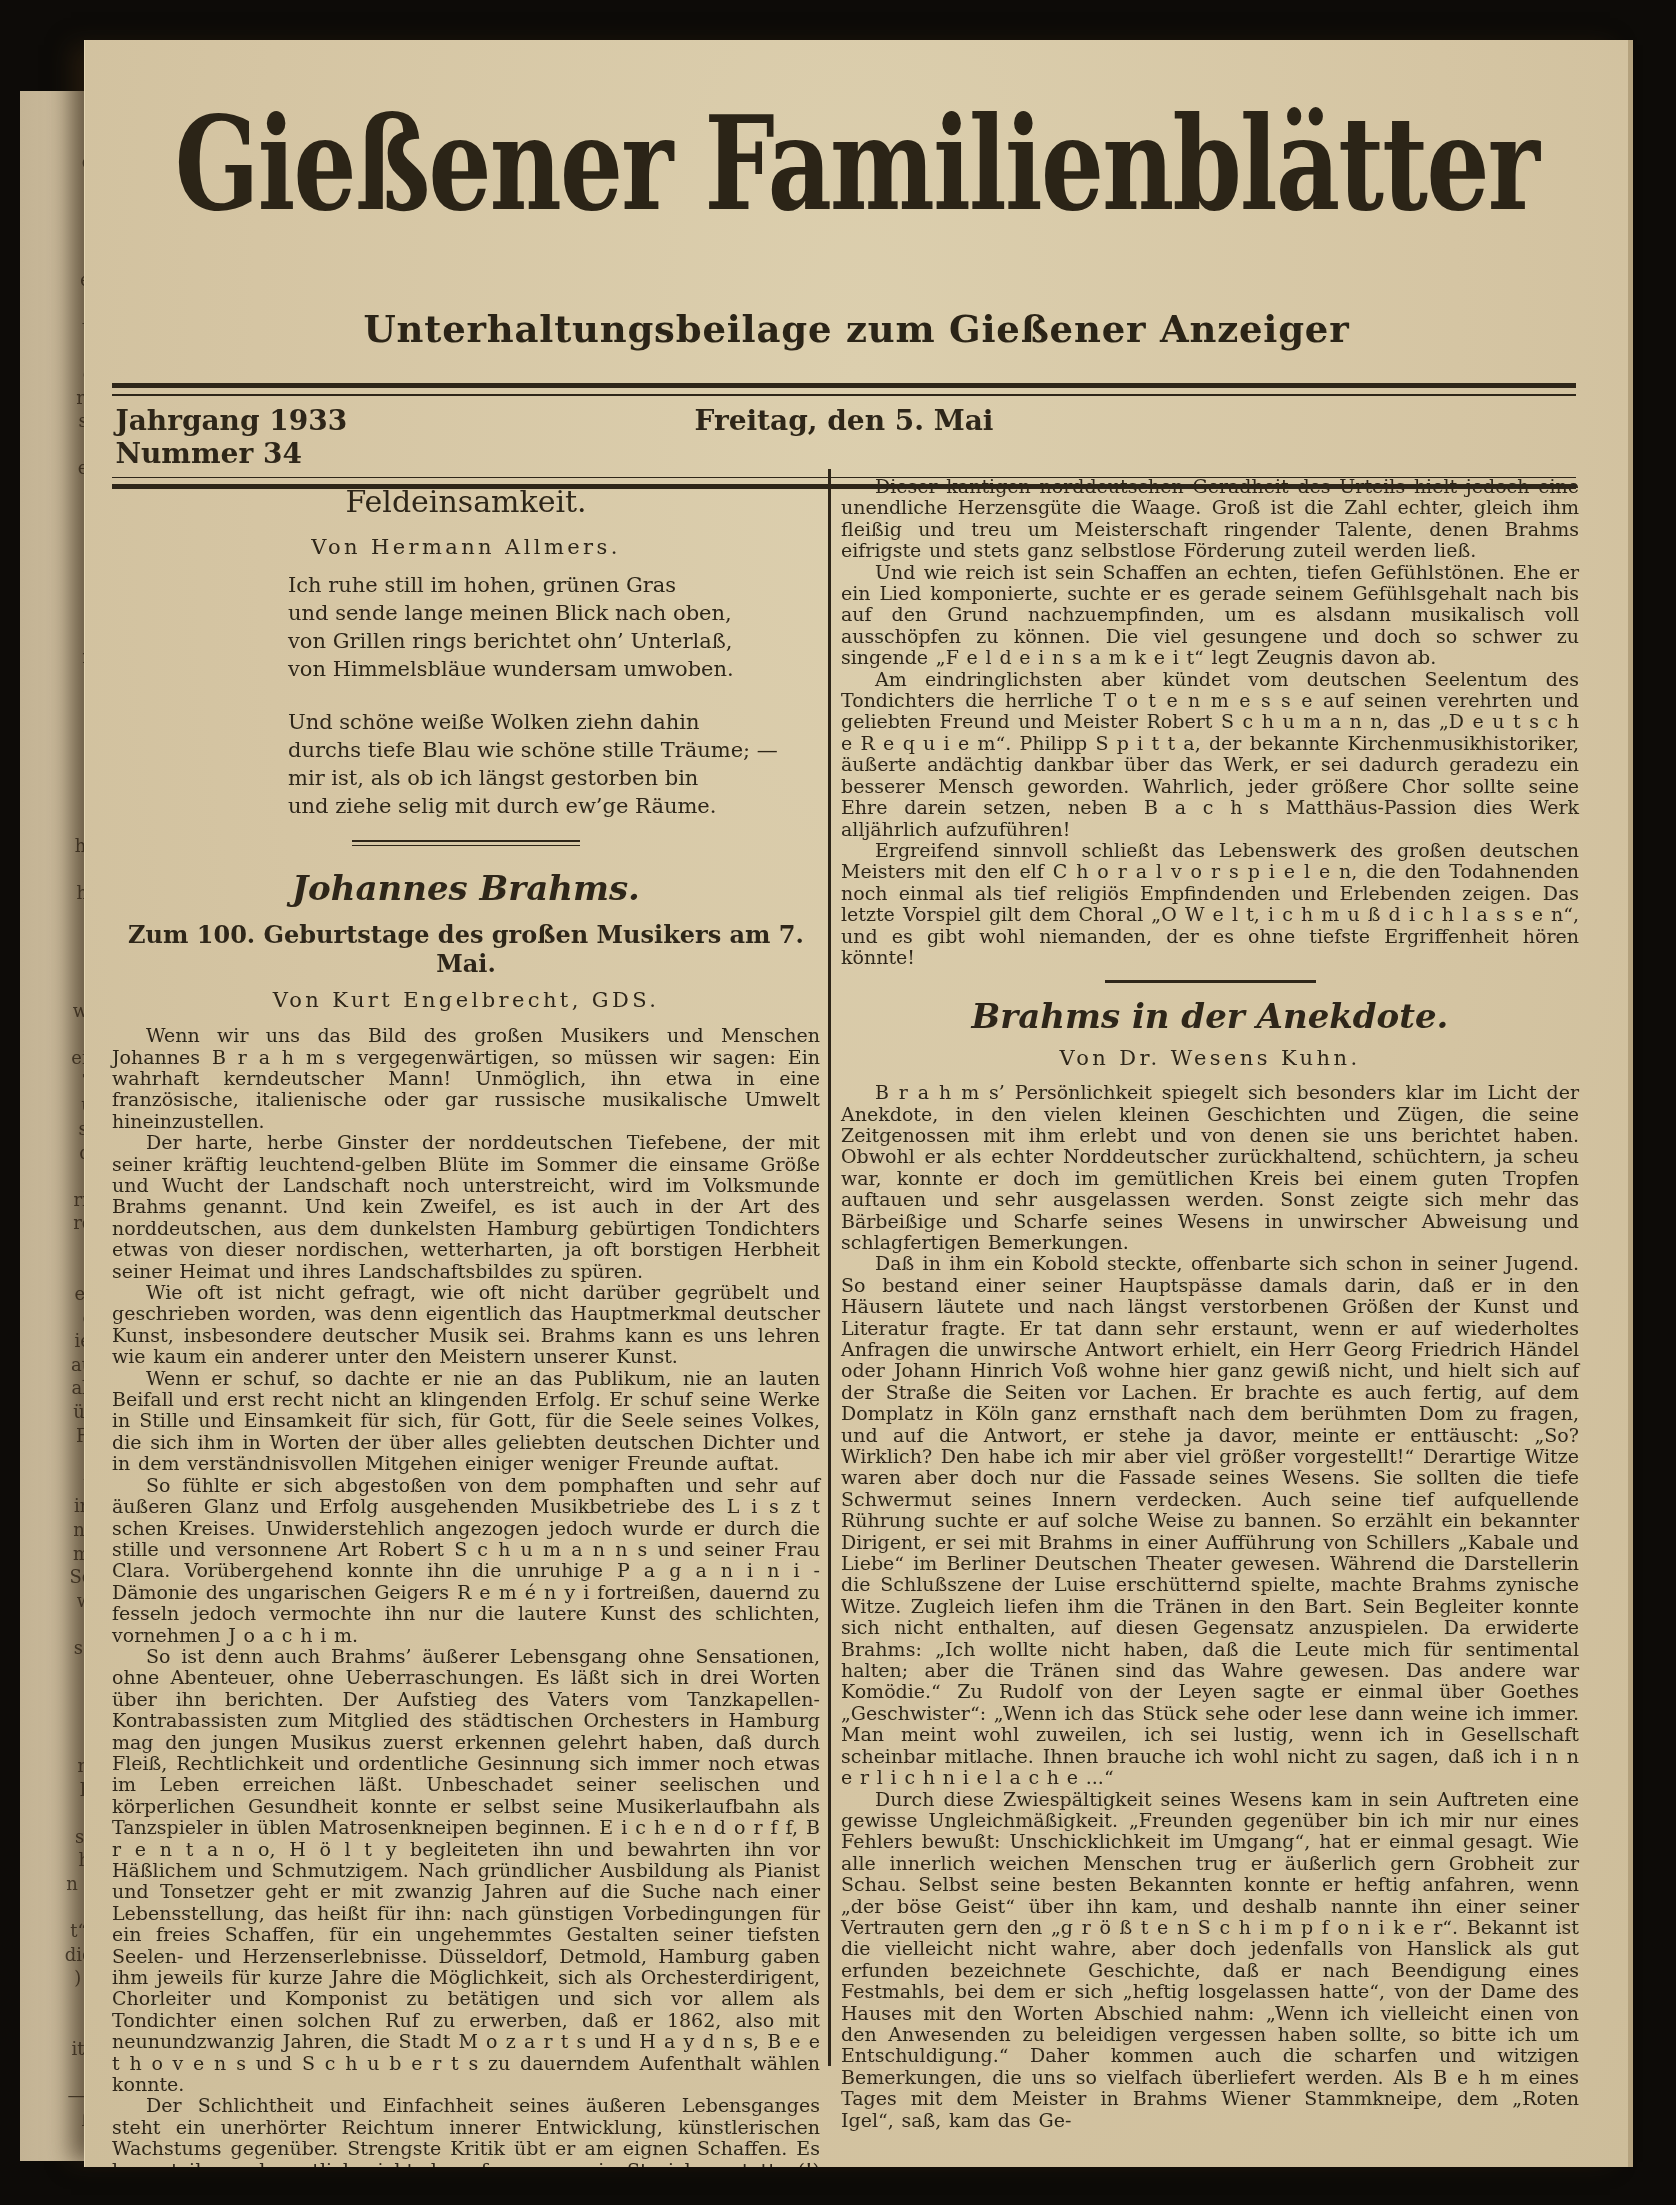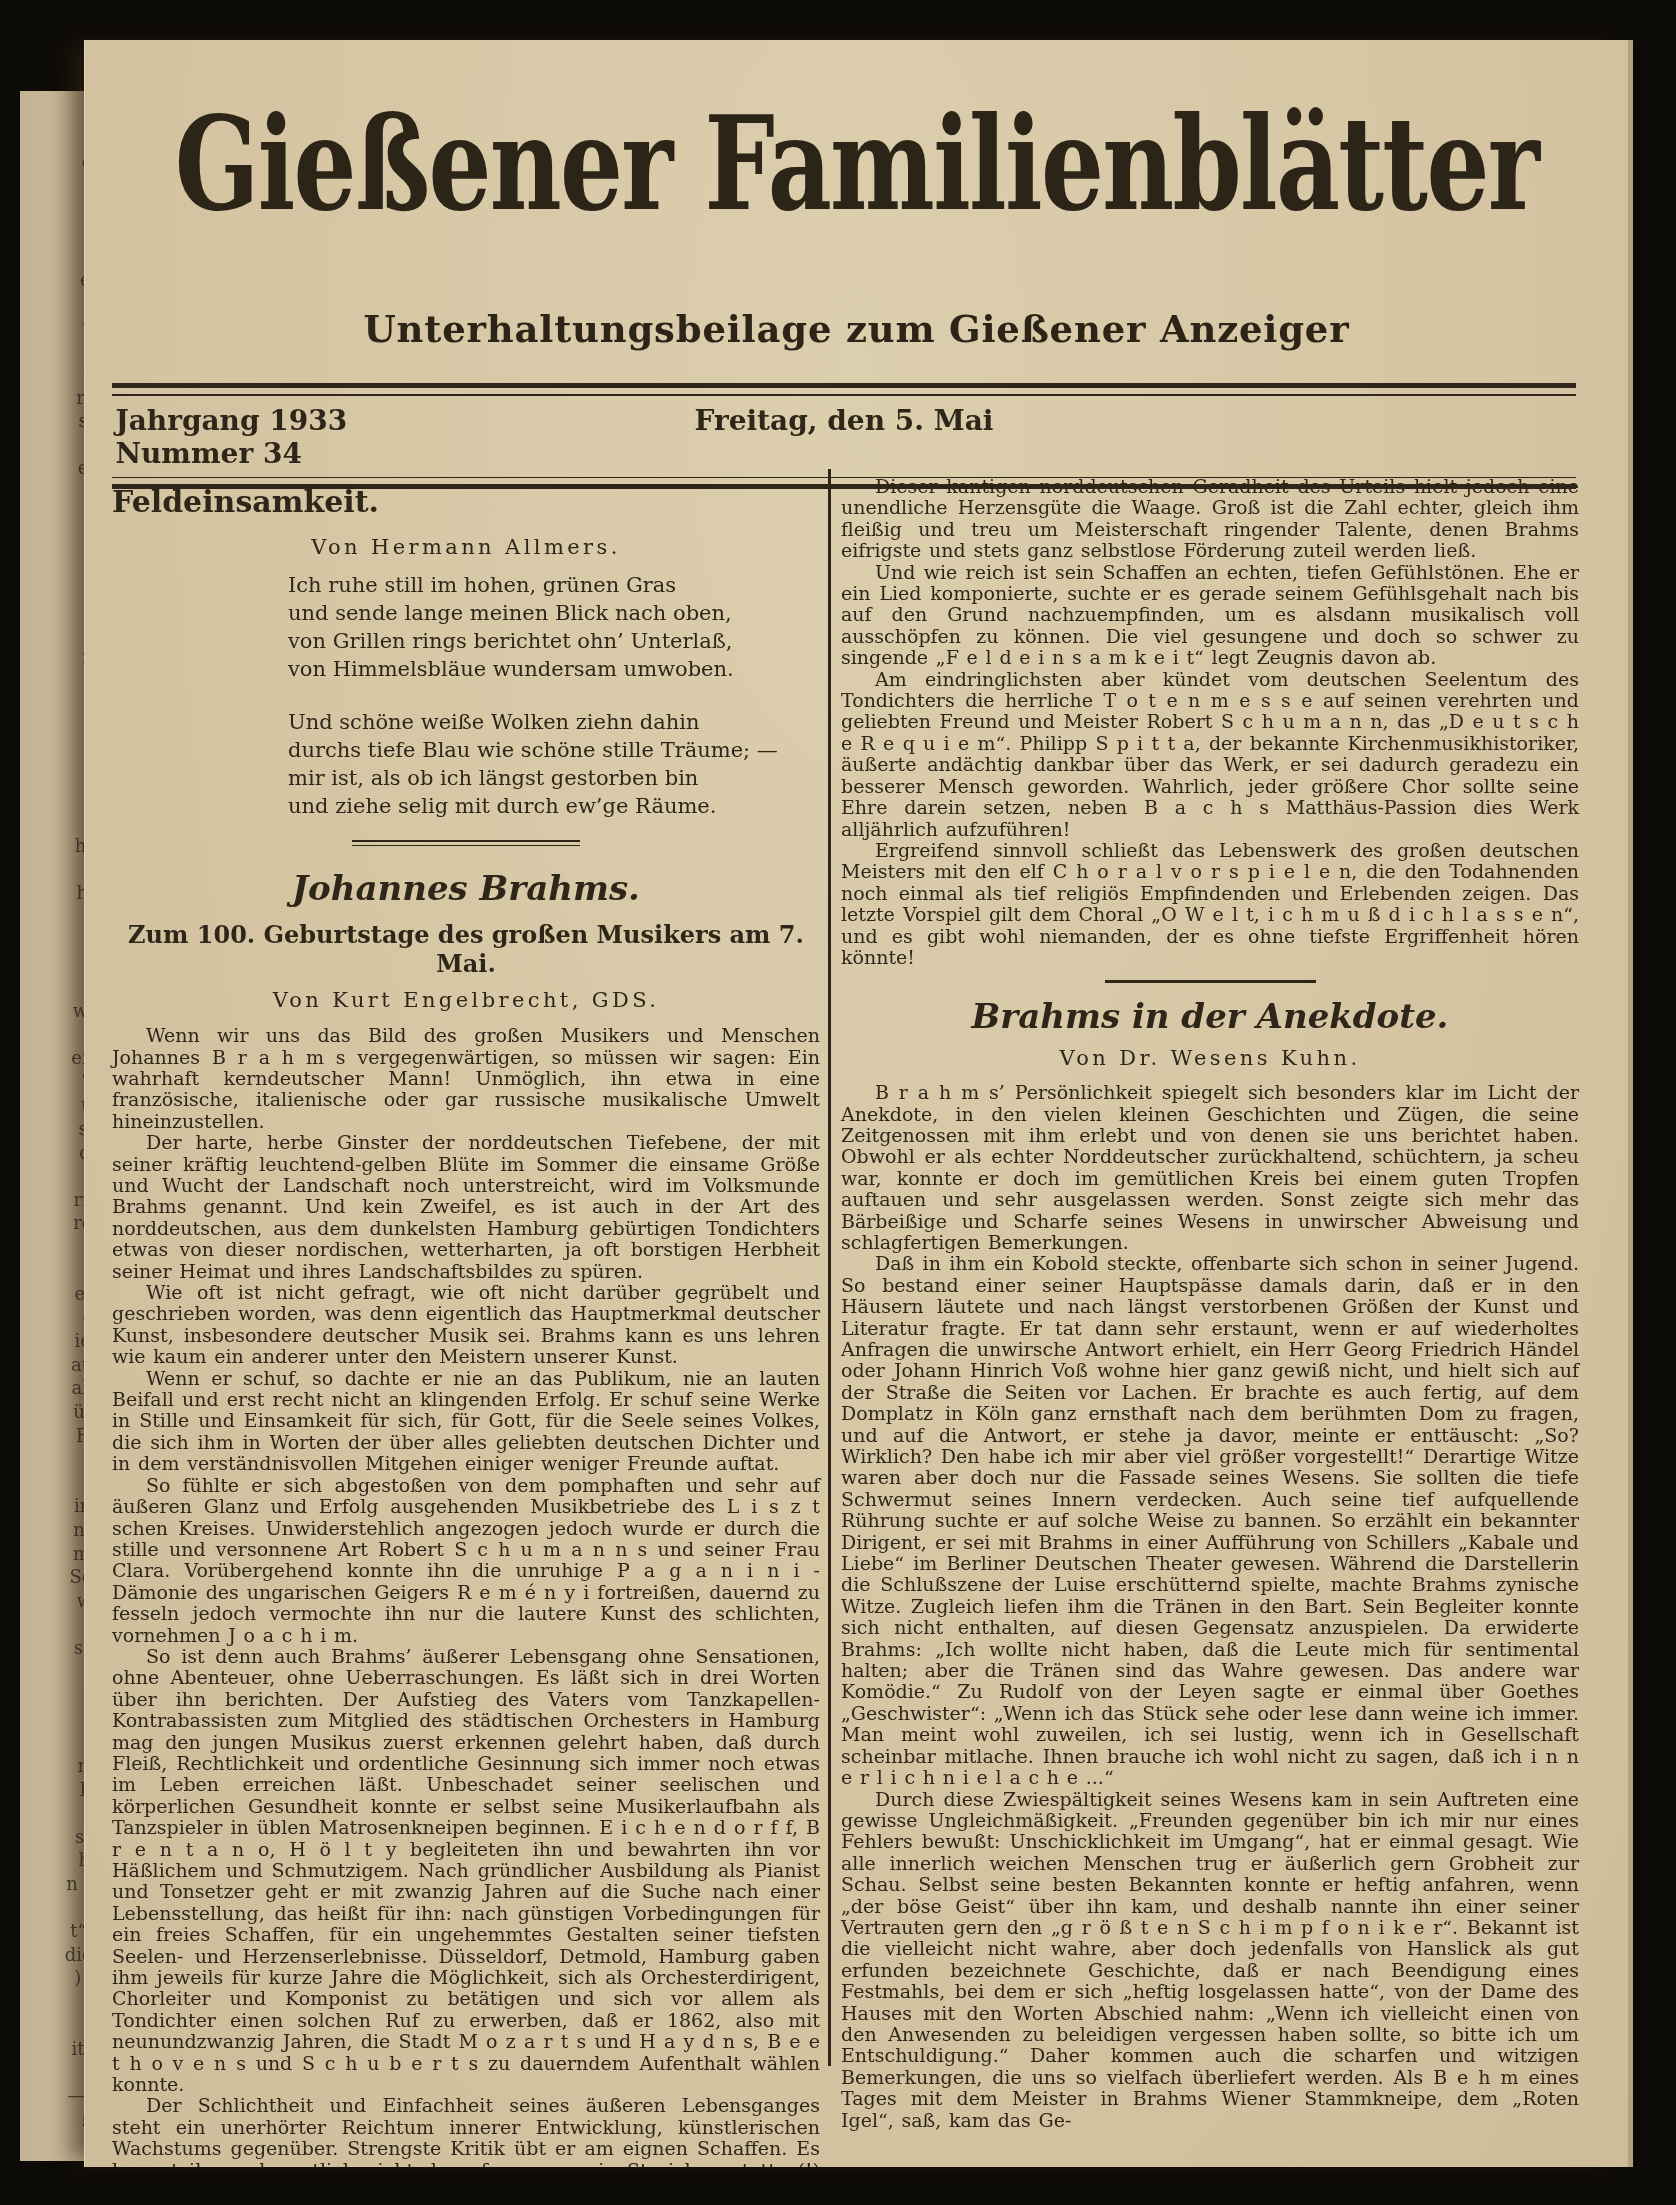--- a/index.html
+++ b/index.html
@@ -50,21 +50,21 @@
     display:flex;justify-content:space-between;align-items:baseline;
     padding:8.4px 3.4px 6.7px 3.4px;font-size:28px;font-weight:bold;flex-direction:column;
   }
   .dateline-row .center{position:absolute;left:0;right:0;text-align:center;pointer-events:none;}
   .dateline-rowwrap{position:relative;}
   
   .col{position:absolute;}
   .col-left{left:27px;top:439px;width:708px;}
   .col-right{left:756px;top:436px;width:738px;}
   .col-divider{position:absolute;left:743px;top:429px;width:2.5px;height:1597px;background:#2e2619;}
-  .poem-title{margin:5px 0 16px 0;font-size:30px;font-weight:bold;}
+  .poem-title{margin:5px 0 16px 0;text-align:center;font-size:30px;font-weight:normal;}
   .byline{margin-top:10px;text-align:center;font-size:21px;letter-spacing:3.4px;}
   .stanza{margin:11.7px 0 0 176px;font-size:21px;line-height:28px;}
   .stanza.second{margin-top:25px;}
   .poem-rule{margin:20px auto 0 auto;width:228px;height:3.4px;
     border-top:2.5px solid #2e2619;border-bottom:1.7px solid #2e2619;}
   .art-title{margin:22px 0 0 0;text-align:center;font-size:34px;font-weight:bold;font-style:italic;}
   .art-subtitle{margin:11.7px 0 0 0;text-align:center;font-size:24px;font-weight:bold;}
   .par-list{margin-top:13.4px;}
   .par-list p{
     margin:0;font-size:19px;line-height:21.4px;text-align:justify;

